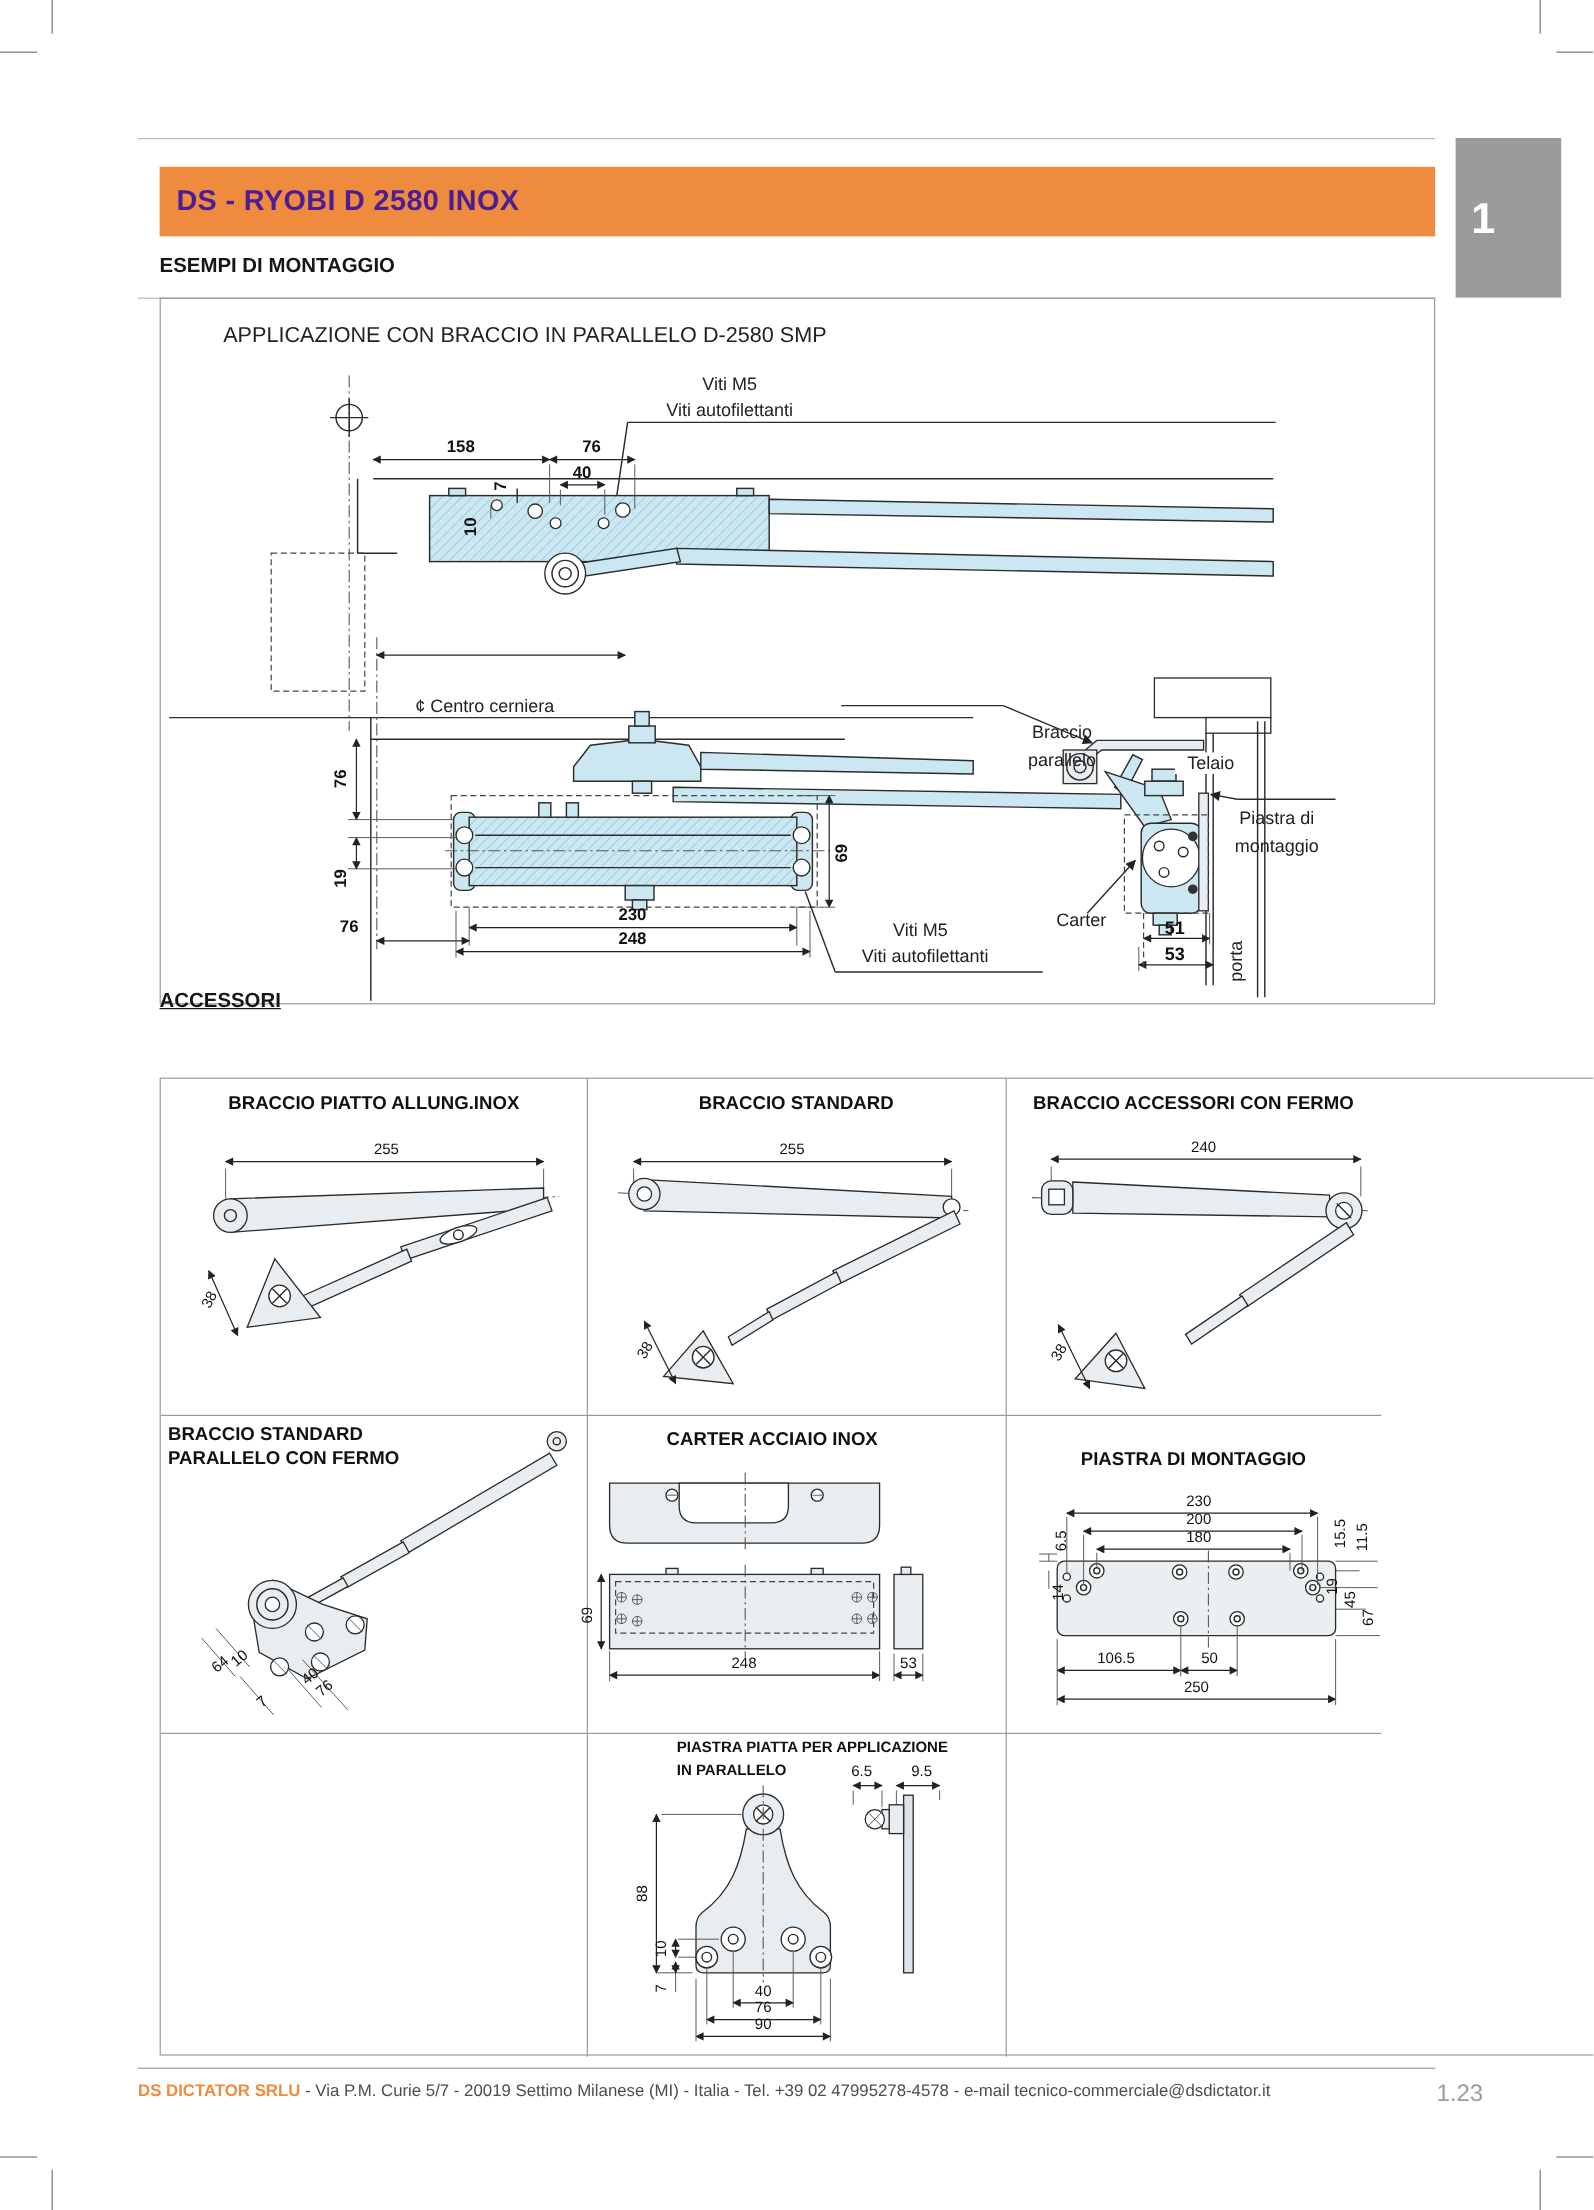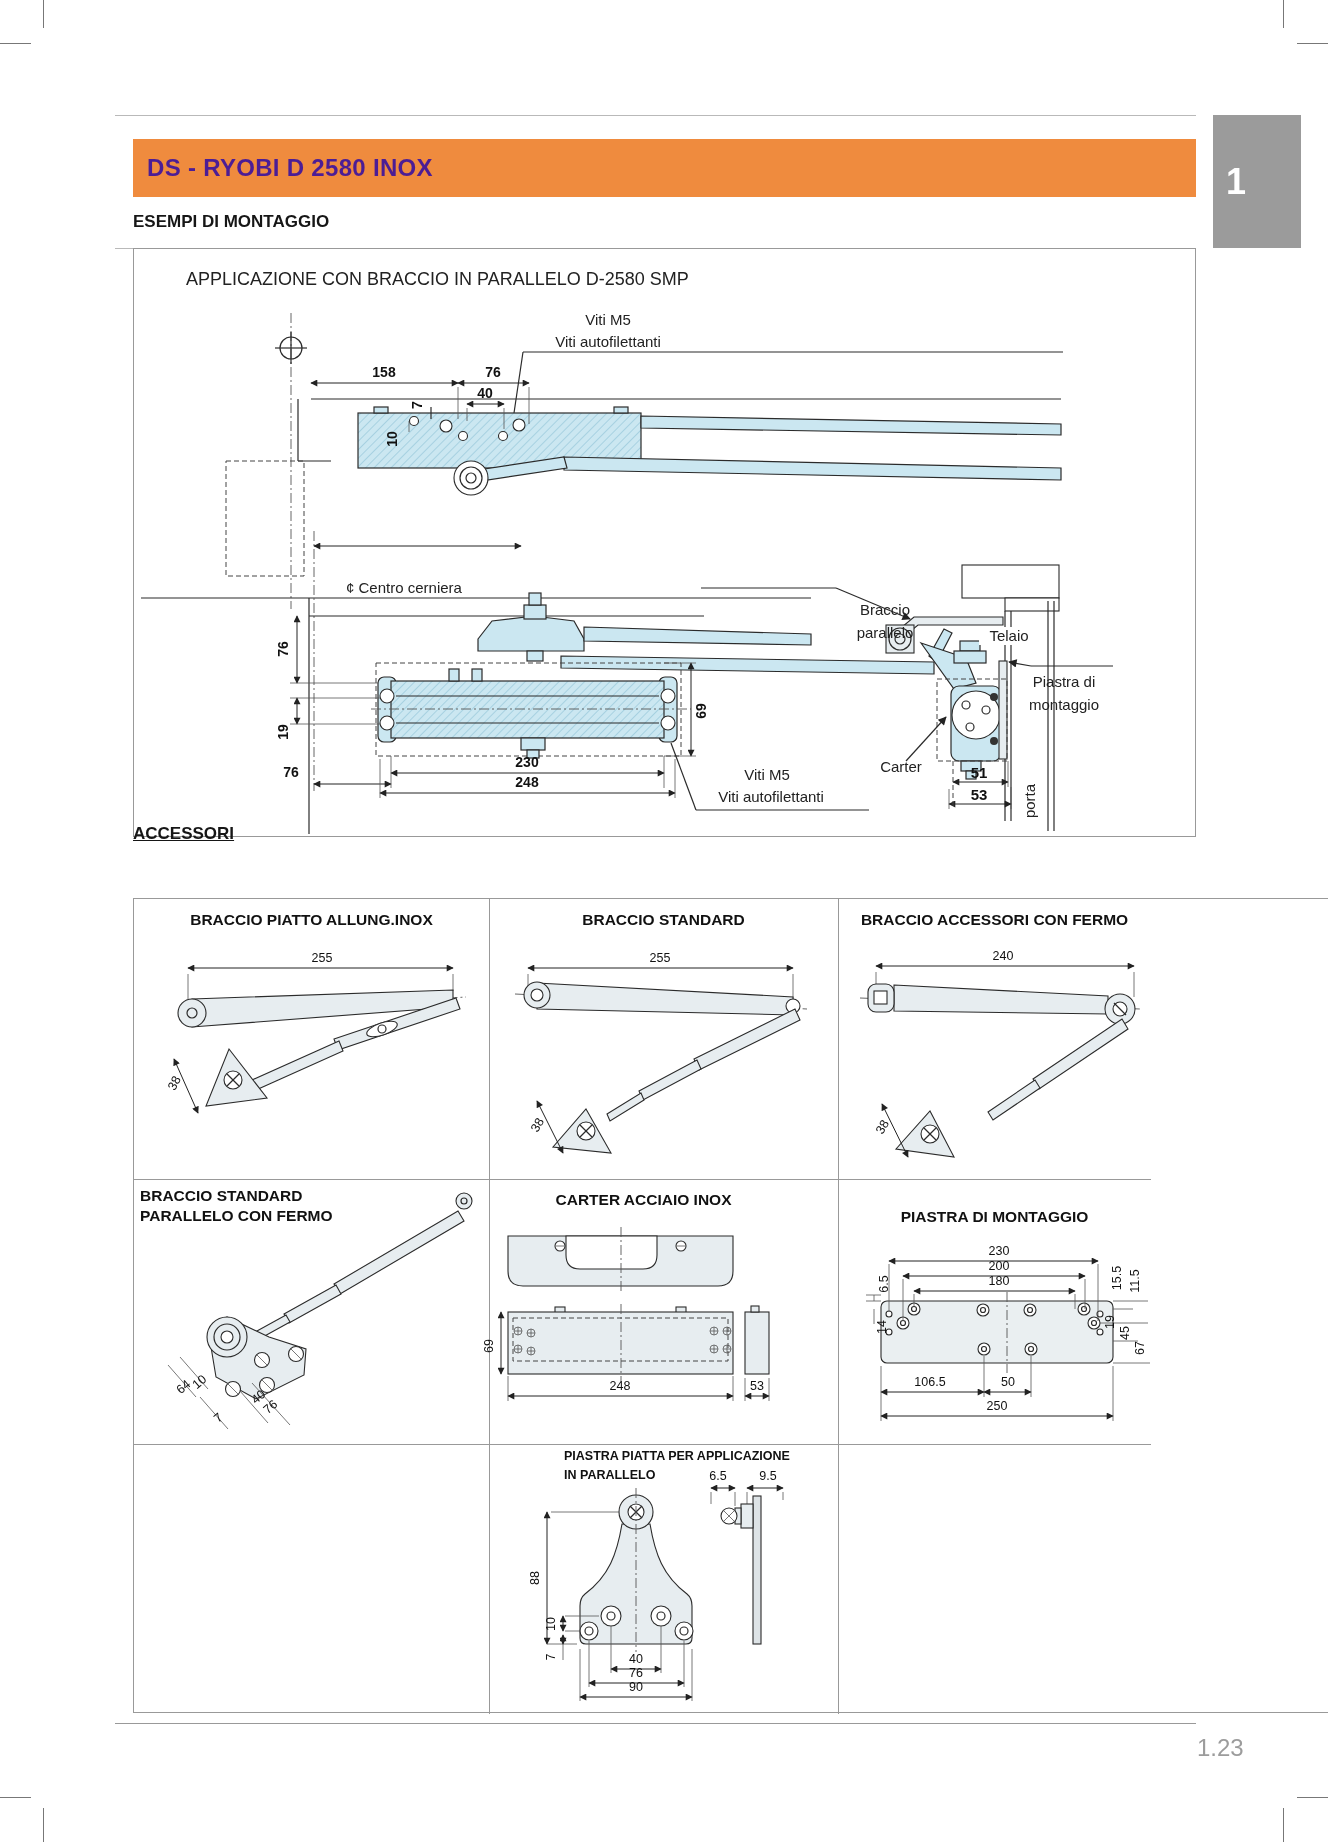--- a/index.html
+++ b/index.html
@@ -17,21 +17,21 @@
   .dbox{position:absolute;left:133px;top:248px;width:1063px;height:589px;border:1px solid #999;box-sizing:border-box;}
   .dtitle{position:absolute;left:52px;top:20px;font-size:18px;color:#222;}
   .acc-table{position:absolute;left:133px;top:898px;width:1206px;height:815px;border:1px solid #999;box-sizing:border-box;}
   .vline,.hline{position:absolute;background:#999;}
   .cell{position:absolute;}
   .ctitle{position:absolute;left:0;right:0;top:12px;text-align:center;font-size:15.5px;font-weight:bold;color:#111;}
   .ctitle-l{position:absolute;font-size:15.5px;font-weight:bold;color:#111;}
   .ctitle-s{position:absolute;font-size:12.5px;font-weight:bold;color:#111;text-align:right;}
   .footer{position:absolute;left:115px;top:1734px;font-size:14px;color:#4d4d4d;white-space:nowrap;}
   .footer b{color:#EF8B3E;}
-  .pagenum{position:absolute;left:1197px;top:1734px;font-size:24px;color:#9c9c9c;}
+  .pagenum{position:absolute;left:1197px;top:1734px;font-size:20px;color:#9c9c9c;}
   svg{position:absolute;left:0;top:0;}
   svg text{font-family:"Liberation Sans",sans-serif;}
   .ln{stroke:#2b2b2b;stroke-width:1.2;fill:none;}
   .lt{stroke:#555;stroke-width:.8;fill:none;}
   .fb{fill:#CBE7F1;stroke:#2b2b2b;stroke-width:1.2;}
   .fh{fill:url(#hb);stroke:#2b2b2b;stroke-width:1.2;}
   .fa{fill:#E7EDF0;stroke:#2b2b2b;stroke-width:1.1;}
   .fw{fill:#fff;stroke:#2b2b2b;stroke-width:1.1;}
   .dsh{stroke:#444;stroke-width:1;fill:none;stroke-dasharray:5 3;}
   .dd{stroke:#555;stroke-width:.9;fill:none;stroke-dasharray:10 3 2 3;}
@@ -525,15 +525,18 @@
         <text class="adx" x="147" y="219">40</text>
         <text class="adx" x="147" y="233">76</text>
         <text class="adx" x="147" y="247">90</text>
       </svg>
     </div>
 
     <div class="cell" style="left:704px;top:545px;width:313px;height:270px;"></div>
   </div>
 
   <div class="rule" style="left:115px;top:1723px;width:1081px;background:#999;"></div>
+  <div class="footer">
+    <b>DS DICTATOR SRLU</b><span> - Via P.M. Curie 5/7 - 20019 Settimo Milanese (MI) - Italia - Tel. +39 02 47995278-4578 - e-mail tecnico-commerciale@dsdictator.it</span>
+  </div>
   <div class="pagenum">1.23</div>
 
 </div>
 
 </body></html>

